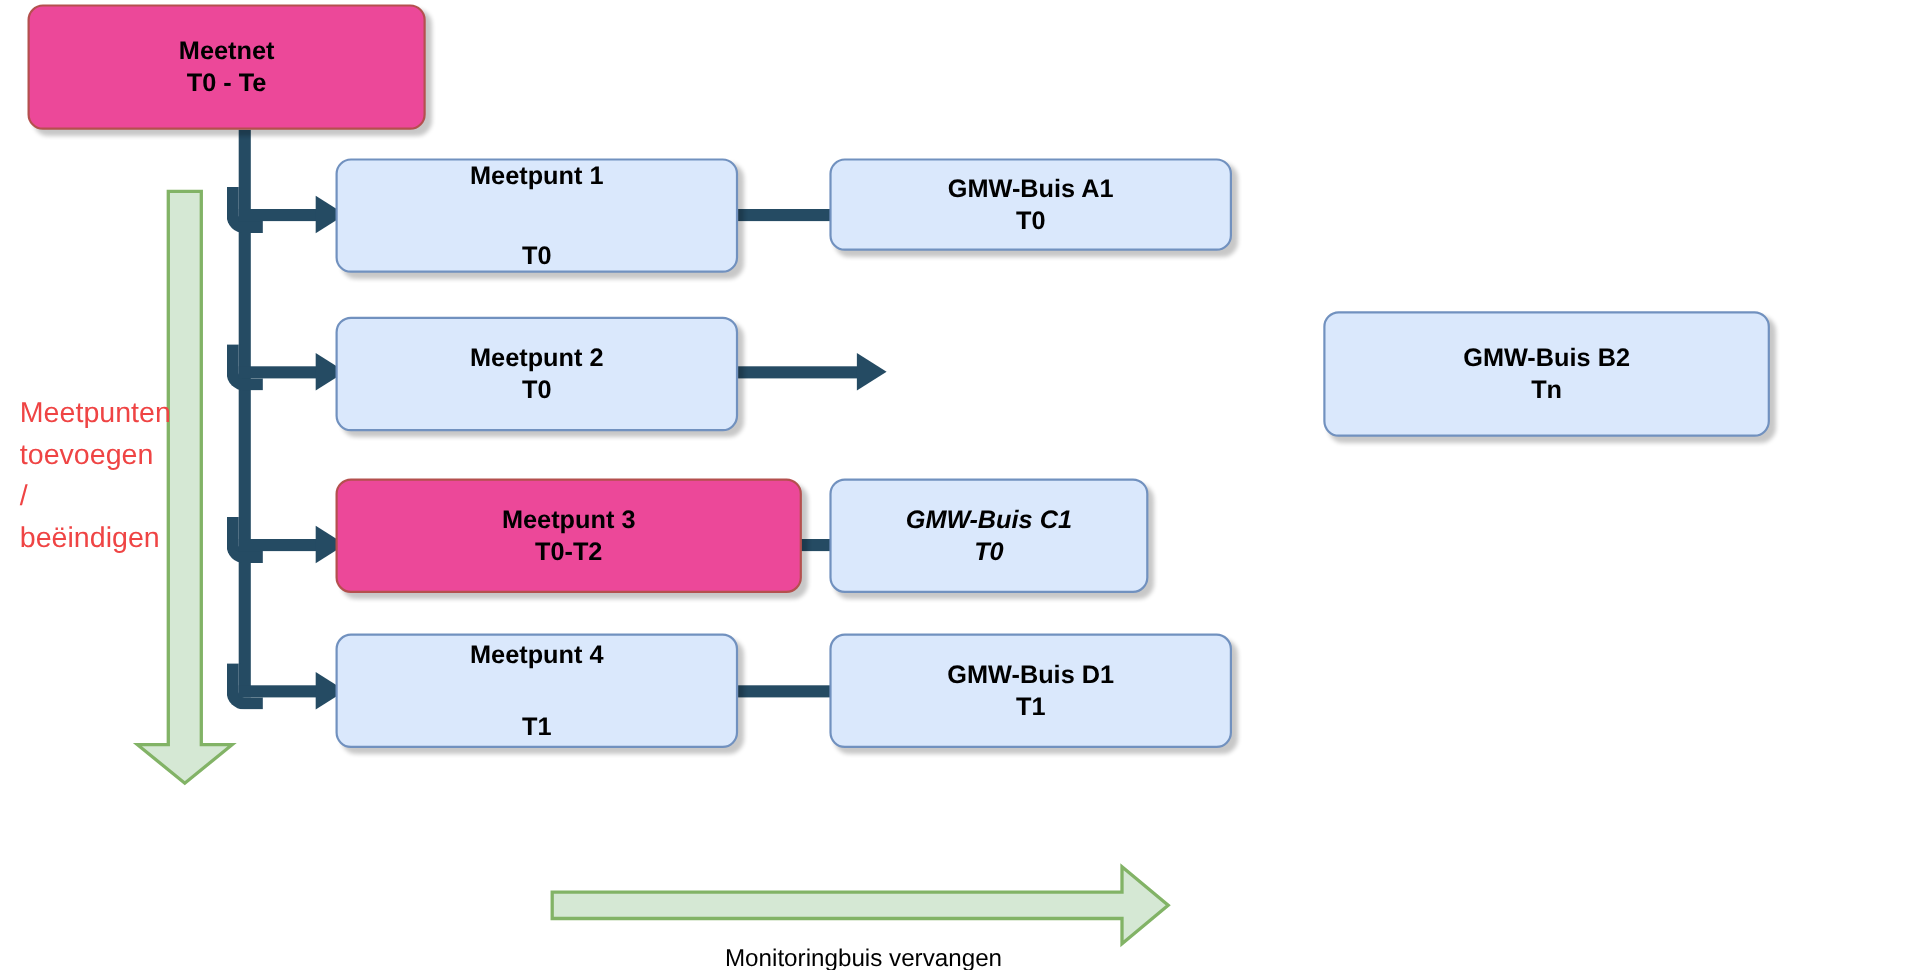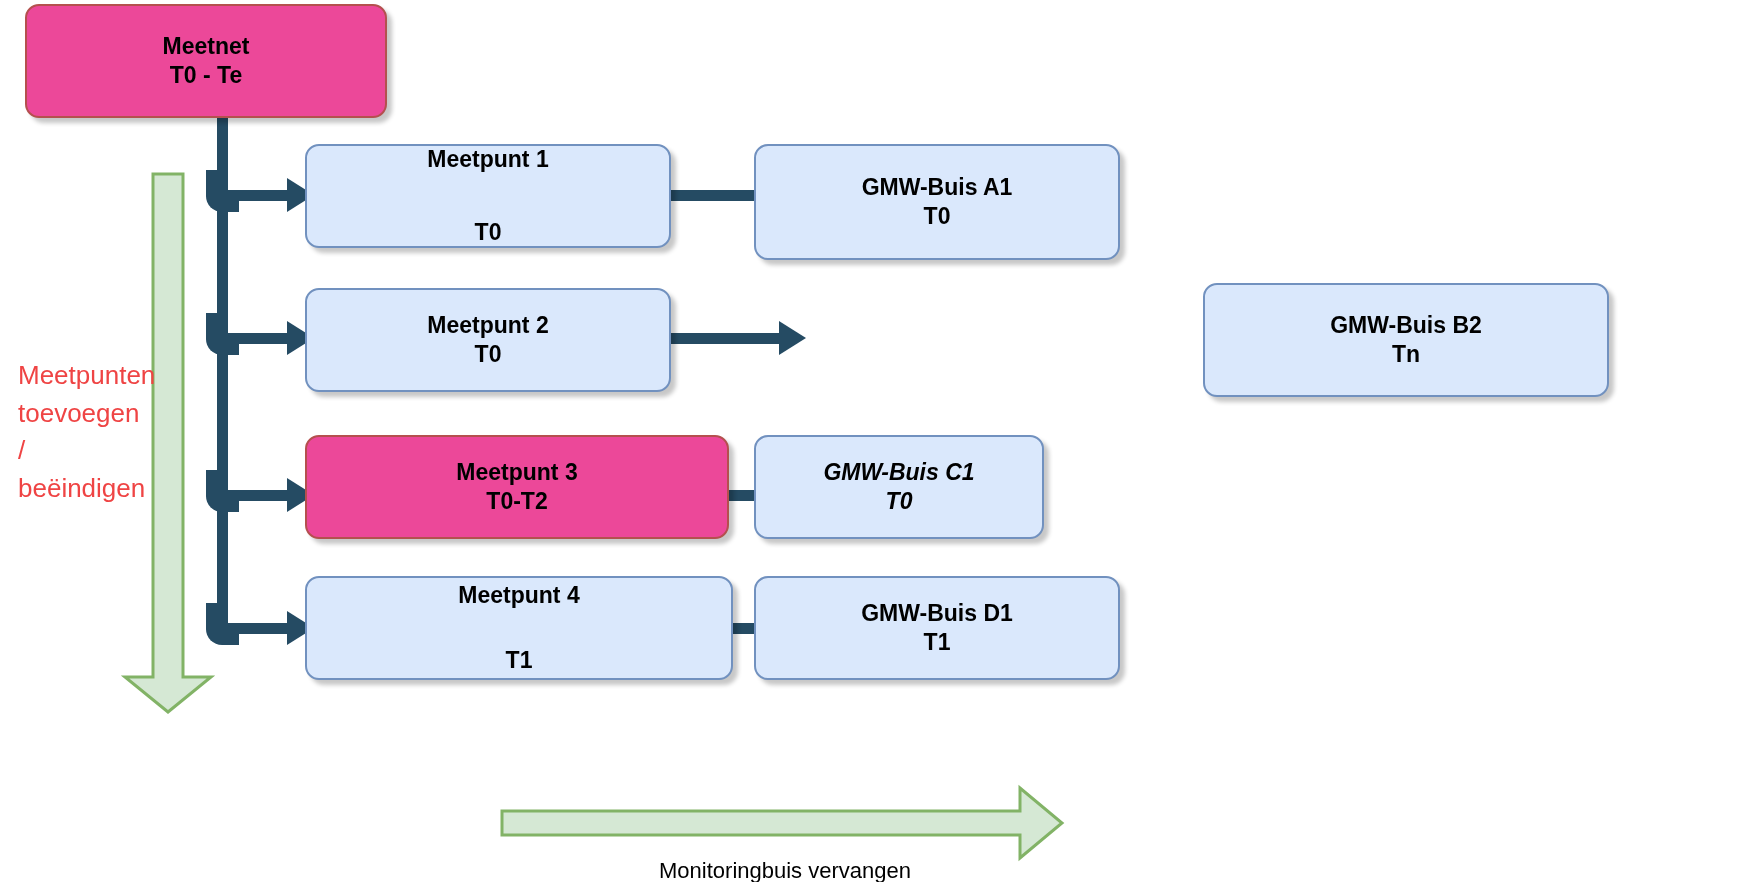--- a/index.html
+++ b/index.html
@@ -143,26 +143,26 @@
   <div class="node blue" style="left:305px; top:288px; width:366px; height:104px;">
     <span class="ln">Meetpunt 2</span>
     <span class="ln">T0</span>
   </div>
 
   <div class="node pink" style="left:305px; top:435px; width:424px; height:104px;">
     <span class="ln">Meetpunt 3</span>
     <span class="ln">T0-T2</span>
   </div>
 
-  <div class="node blue" style="left:305px; top:576px; width:428px; height:104px;gap:35px;">
+  <div class="node blue" style="left:305px; top:576px; width:366px; height:104px;gap:35px;">
     <span class="ln">Meetpunt 4</span>
     <span class="ln">T1</span>
   </div>
 
-  <div class="node blue" style="left:754px; top:144px; width:366px; height:116px;">
+  <div class="node blue" style="left:754px; top:144px; width:366px; height:84px;">
     <span class="ln">GMW-Buis A1</span>
     <span class="ln">T0</span>
   </div>
 
 
   <div class="node blue" style="left:1203px; top:283px; width:406px; height:114px;">
     <span class="ln">GMW-Buis B2</span>
     <span class="ln">Tn</span>
   </div>
 

